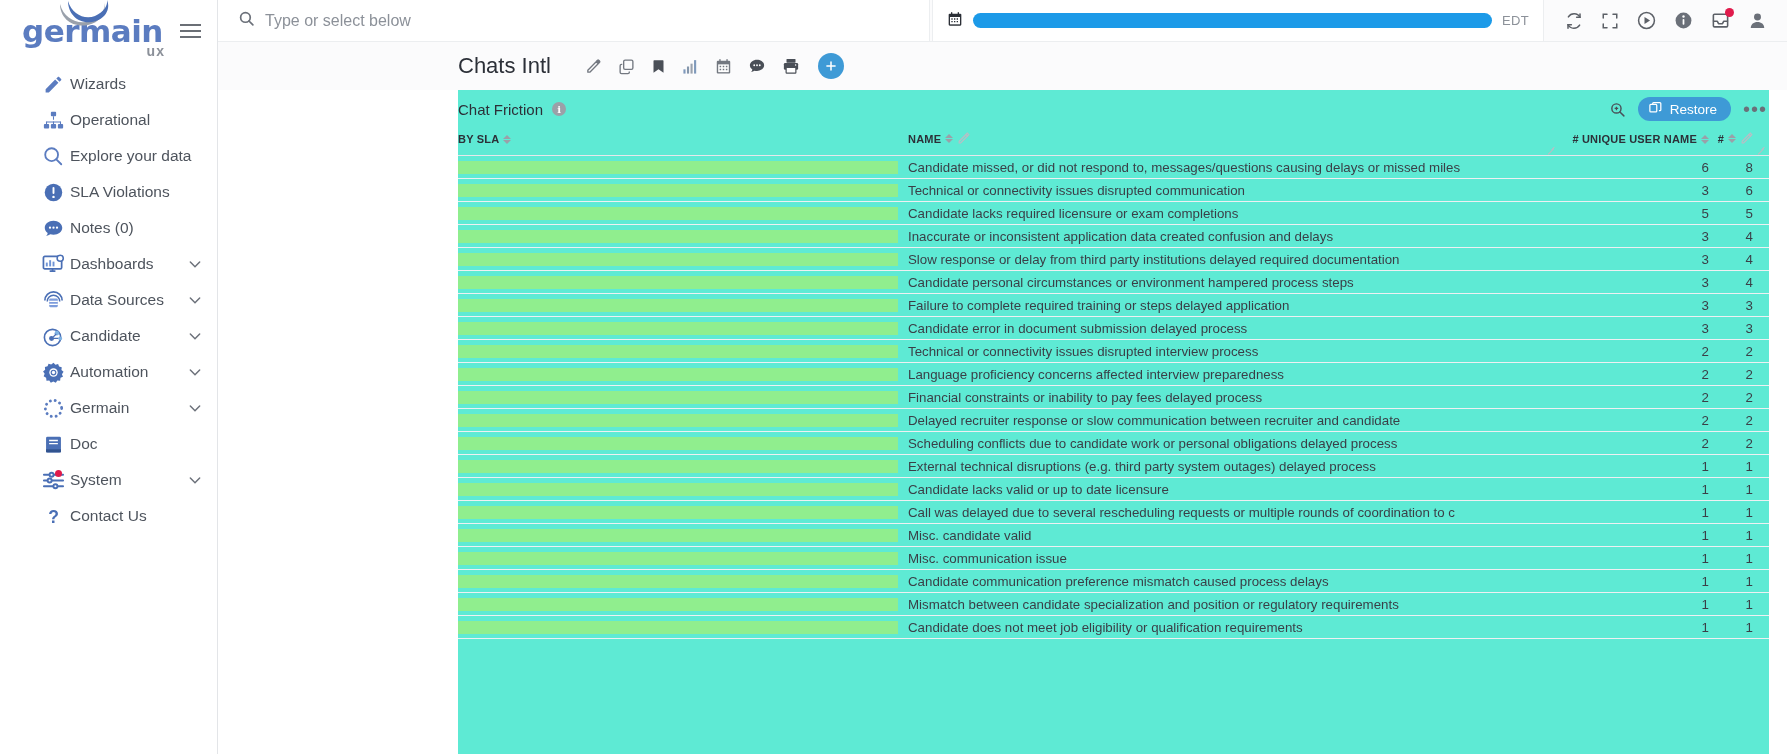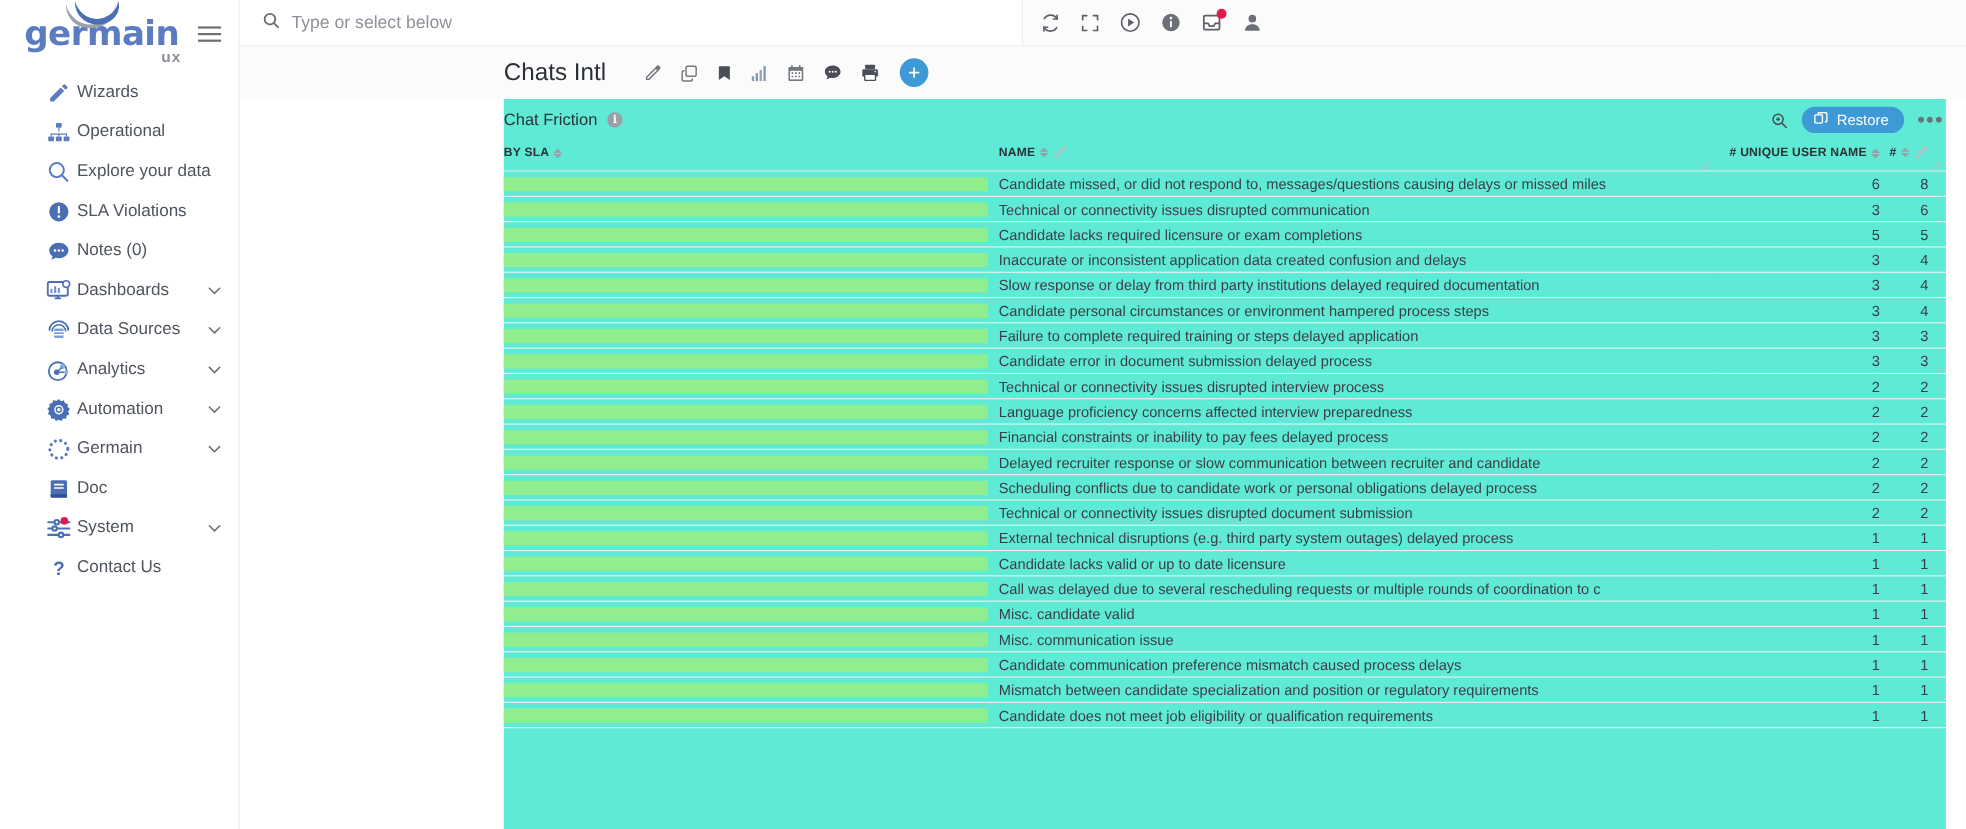--- a/index.html
+++ b/index.html
@@ -297,21 +297,21 @@
       <div class="nav-item">
         <span class="nav-icon">
           <svg width="23" height="23" viewBox="0 0 24 24">
               <circle cx="11" cy="13" r="8.5" fill="none" stroke="#4a6fb5" stroke-width="1.7"></circle>
               <circle cx="10" cy="14" r="2.6" fill="#4a6fb5"></circle>
               <circle cx="15.5" cy="8.5" r="2.4" fill="#7fb3e3"></circle>
               <circle cx="19" cy="14" r="2" fill="#7fb3e3"></circle>
               <path d="M11.8 12.4l3-3M12.2 14l4.8 0" stroke="#4a6fb5" stroke-width="1.4"></path>
             </svg>
         </span>
-        <span class="nav-label">Analytics</span>
+        <span class="nav-label">Candidate</span>
         <span class="nav-chev">
           <svg width="16" height="16" viewBox="0 0 24 24" fill="none" stroke="#6b7079" stroke-width="2.2">
               <path d="M5 9l7 7 7-7" stroke-linecap="round"></path>
             </svg>
         </span>
       </div>
 
       <div class="nav-item">
         <span class="nav-icon">
           <svg width="23" height="23" viewBox="0 0 24 24" fill="#4a6fb5">
@@ -392,20 +392,35 @@
       <div class="global-search">
         <span>
           <svg width="17" height="17" viewBox="0 0 24 24" fill="none" stroke="#6b7079" stroke-width="2.4">
               <circle cx="10.5" cy="10.5" r="6.8"></circle>
               <path d="M15.5 15.5 L21 21" stroke-linecap="round"></path>
             </svg>
         </span>
         <span class="gs-placeholder">Type or select below</span>
       </div>
 
+      <div class="daterange-wrap">
+        <div class="daterange">
+          <span>
+            <svg width="16" height="16" viewBox="0 0 24 24" fill="#2b2f36">
+                <rect x="2.5" y="4" width="19" height="18" rx="1.6"></rect>
+                <rect x="4.5" y="9" width="15" height="11" fill="#fff"></rect>
+                <path d="M6.5 11h2v2h-2zM10.5 11h2v2h-2zM14.5 11h2v2h-2zM6.5 15h2v2h-2zM10.5 15h2v2h-2zM14.5 15h2v2h-2z" fill="#2b2f36"></path>
+                <rect x="6" y="1.5" width="2" height="4" rx="1"></rect>
+                <rect x="16" y="1.5" width="2" height="4" rx="1"></rect>
+              </svg>
+          </span>
+          <span class="redacted"></span>
+          <span class="tz">EDT</span>
+        </div>
+      </div>
 
       <div class="topicons">
         <span class="topicon">
           <svg width="18" height="18" viewBox="0 0 24 24" fill="none" stroke="#5c6067" stroke-width="2" stroke-linecap="round">
               <path d="M20 7a9 9 0 0 0-15.5-.5M4 17a9 9 0 0 0 15.5.5"></path>
               <path d="M20 2.5V7h-4.5M4 21.5V17h4.5"></path>
             </svg>
         </span>
         <span class="topicon">
           <svg width="18" height="18" viewBox="0 0 24 24" fill="none" stroke="#5c6067" stroke-width="2" stroke-linecap="round">
@@ -719,30 +734,20 @@
                   <span class="name-txt">Scheduling conflicts due to candidate work or personal obligations delayed process</span>
                 </td>
                 <td class="col-num">2</td>
                 <td class="col-num2">2</td>
               </tr>
               <tr>
                 <td class="col-bar">
                   <div class="bar" style="width: 100%; background: rgb(144, 238, 142);"></div>
                 </td>
                 <td class="col-name">
-                  <span class="name-txt">Technical or connectivity issues disrupted document submission</span>
-                </td>
-                <td class="col-num">2</td>
-                <td class="col-num2">2</td>
-              </tr>
-              <tr>
-                <td class="col-bar">
-                  <div class="bar" style="width: 100%; background: rgb(144, 238, 142);"></div>
-                </td>
-                <td class="col-name">
                   <span class="name-txt">External technical disruptions (e.g. third party system outages) delayed process</span>
                 </td>
                 <td class="col-num">1</td>
                 <td class="col-num2">1</td>
               </tr>
               <tr>
                 <td class="col-bar">
                   <div class="bar" style="width: 100%; background: rgb(144, 238, 142);"></div>
                 </td>
                 <td class="col-name">

